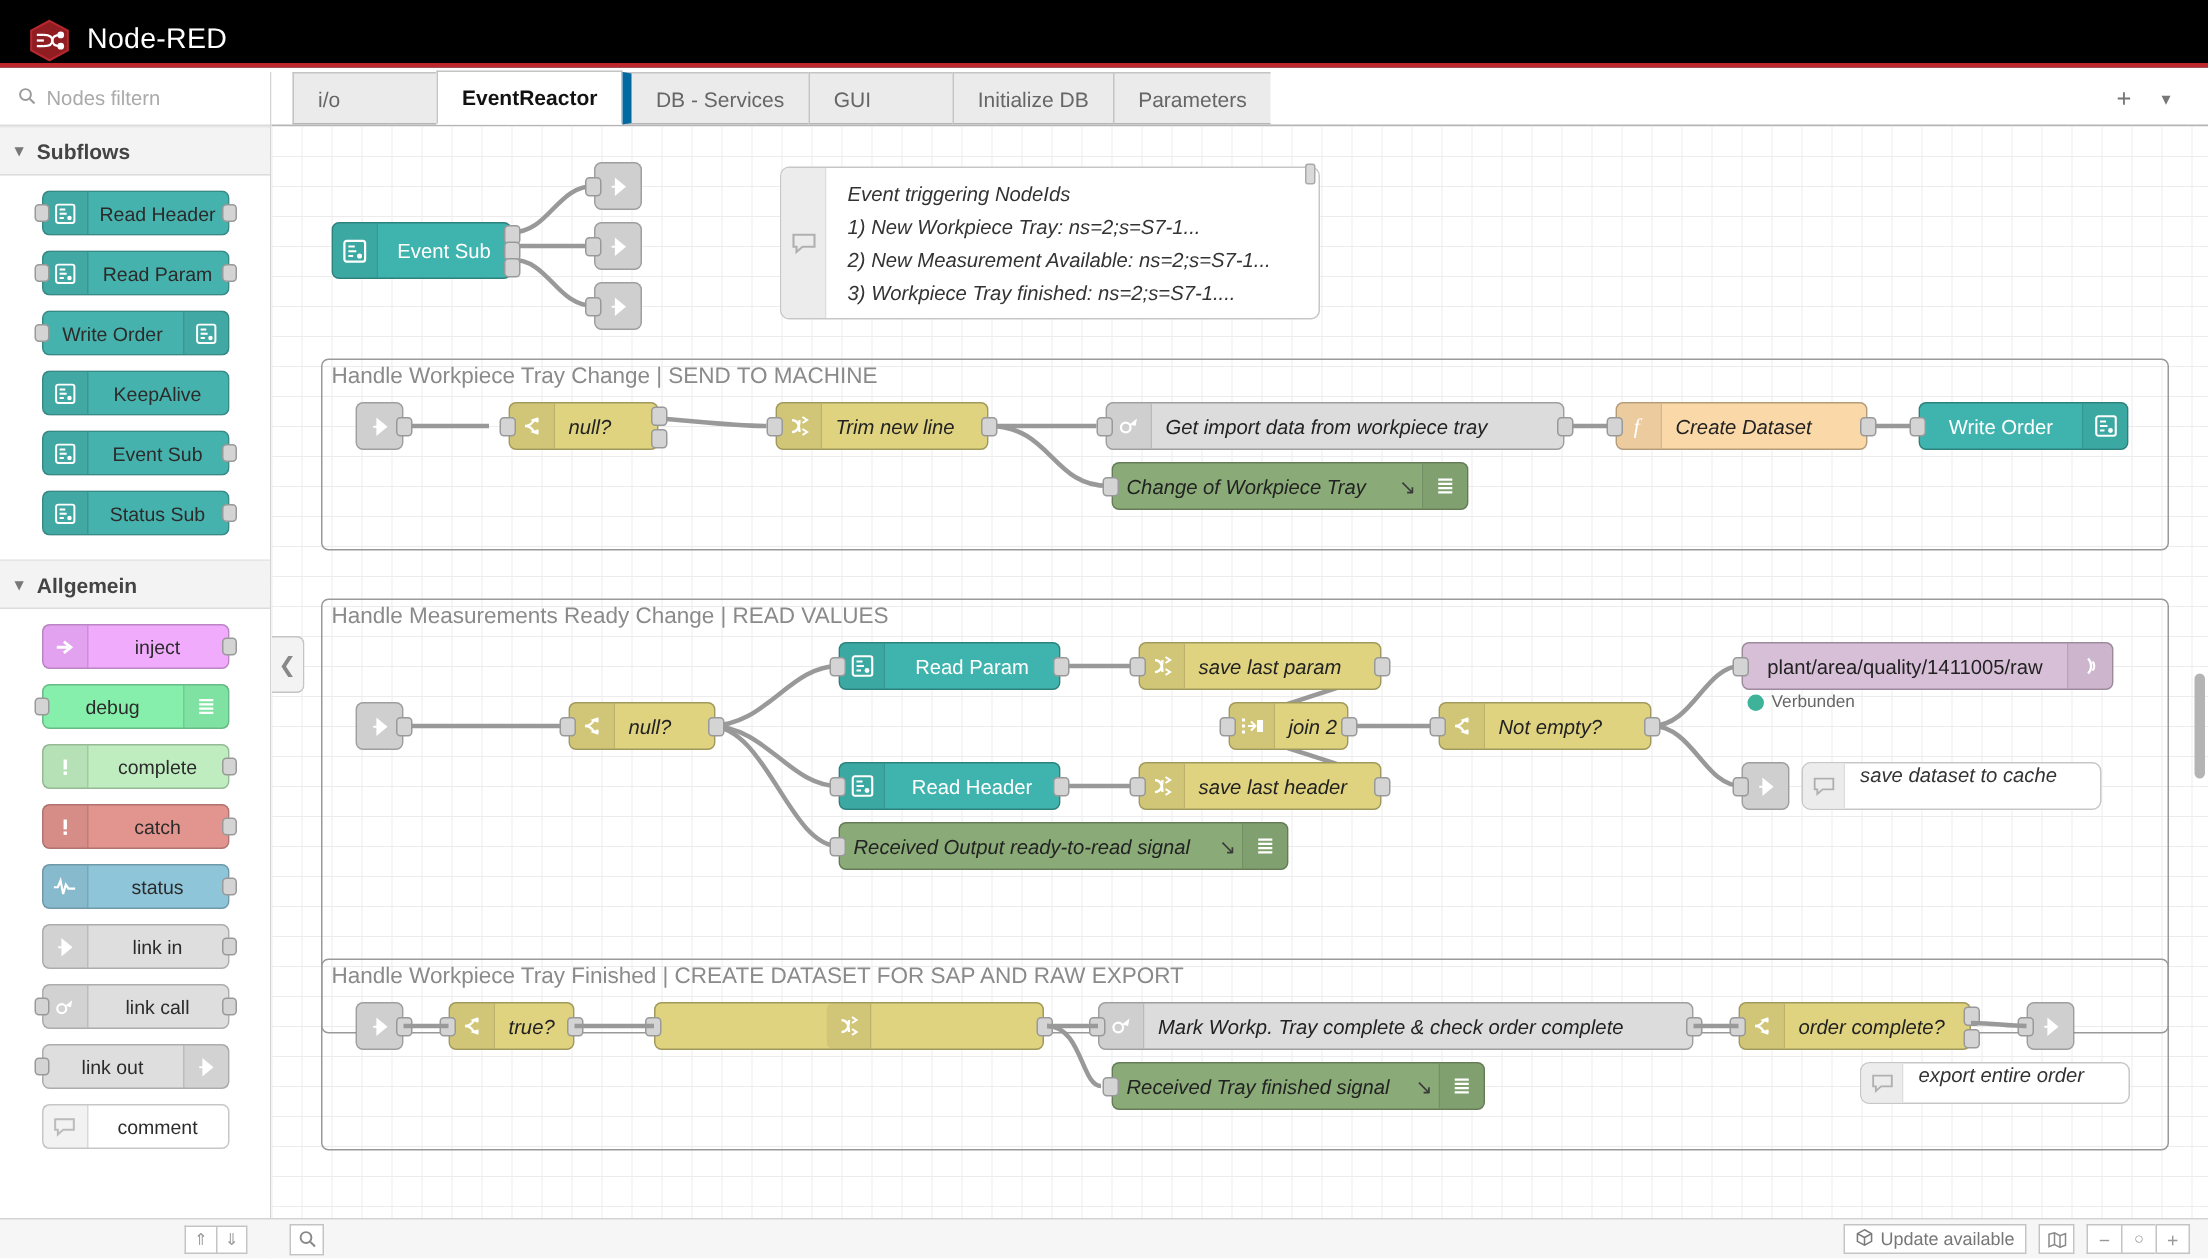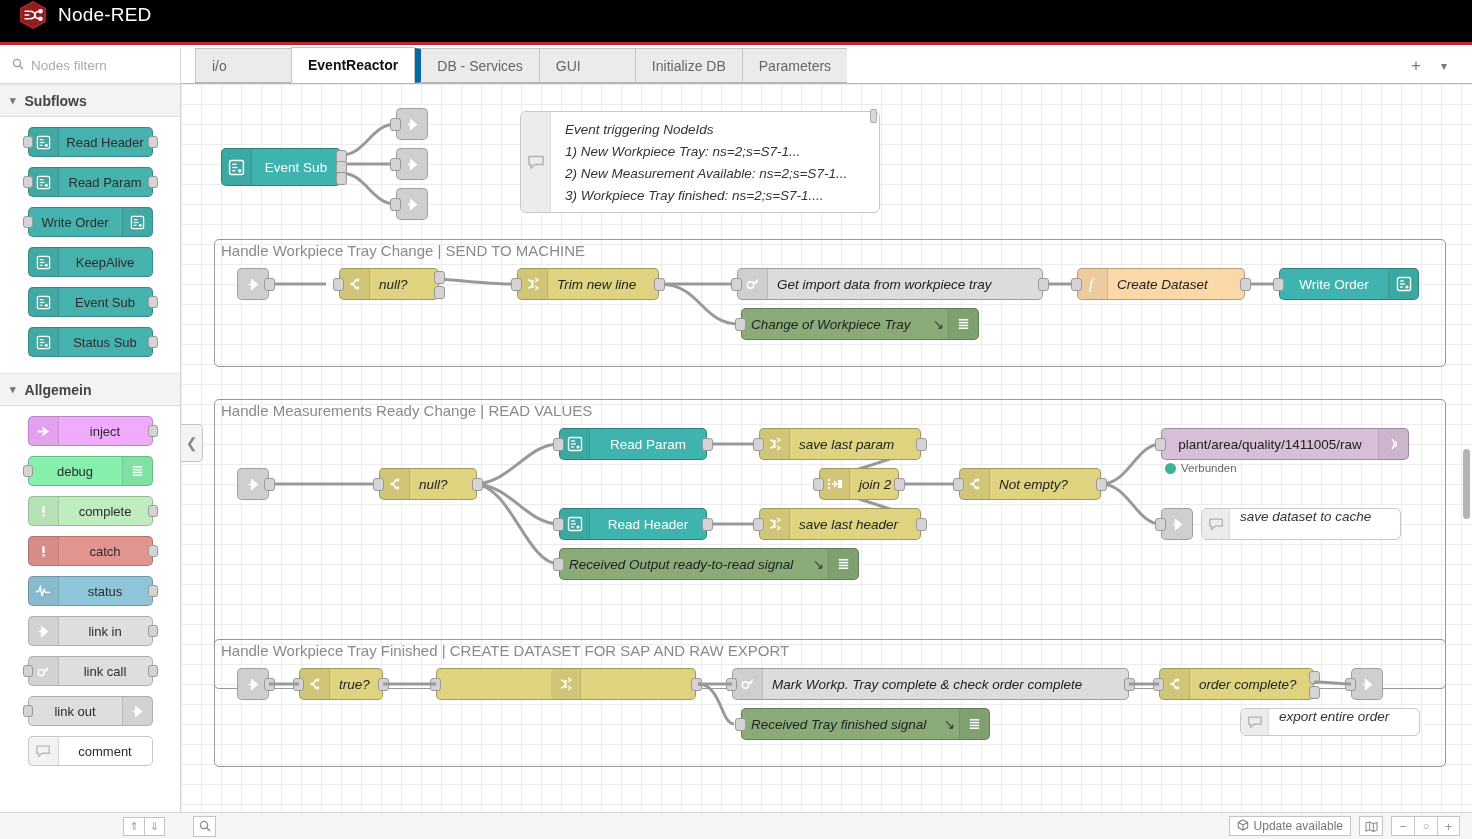--- a/index.html
+++ b/index.html
@@ -9,21 +9,21 @@
     font-size: 13px;
     color: #333;
     background: #fff;
   }
   #app { position:relative; width:1472px; height:839px; }
 
   
   .header {
     position:absolute; left:0; top:0; width:1472px; height:45px;
     background:#000; border-bottom:3px solid #c0272d;
-    display:flex; align-items:flex-start;
+    display:flex; align-items:flex-end;
   }
   .logo-wrap { display:flex; align-items:center; margin-left:18px; }
   .logo-hex { width:30px; height:30px; position:relative; }
   .brand-title { color:#fff; font-size:19px; margin-left:10px; letter-spacing:.2px; }
   .header-right { margin-left:auto; display:flex; align-items:center; margin-right:14px; }
   .deploy-btn {
     display:flex; align-items:center; background:#3b3b3b; border-radius:4px;
     height:30px; padding:0 0 0 12px; color:#cfcfcf; font-size:13.5px; cursor:pointer;
   }
   .deploy-btn .dicon { width:20px; height:18px; position:relative; margin-right:9px; }

